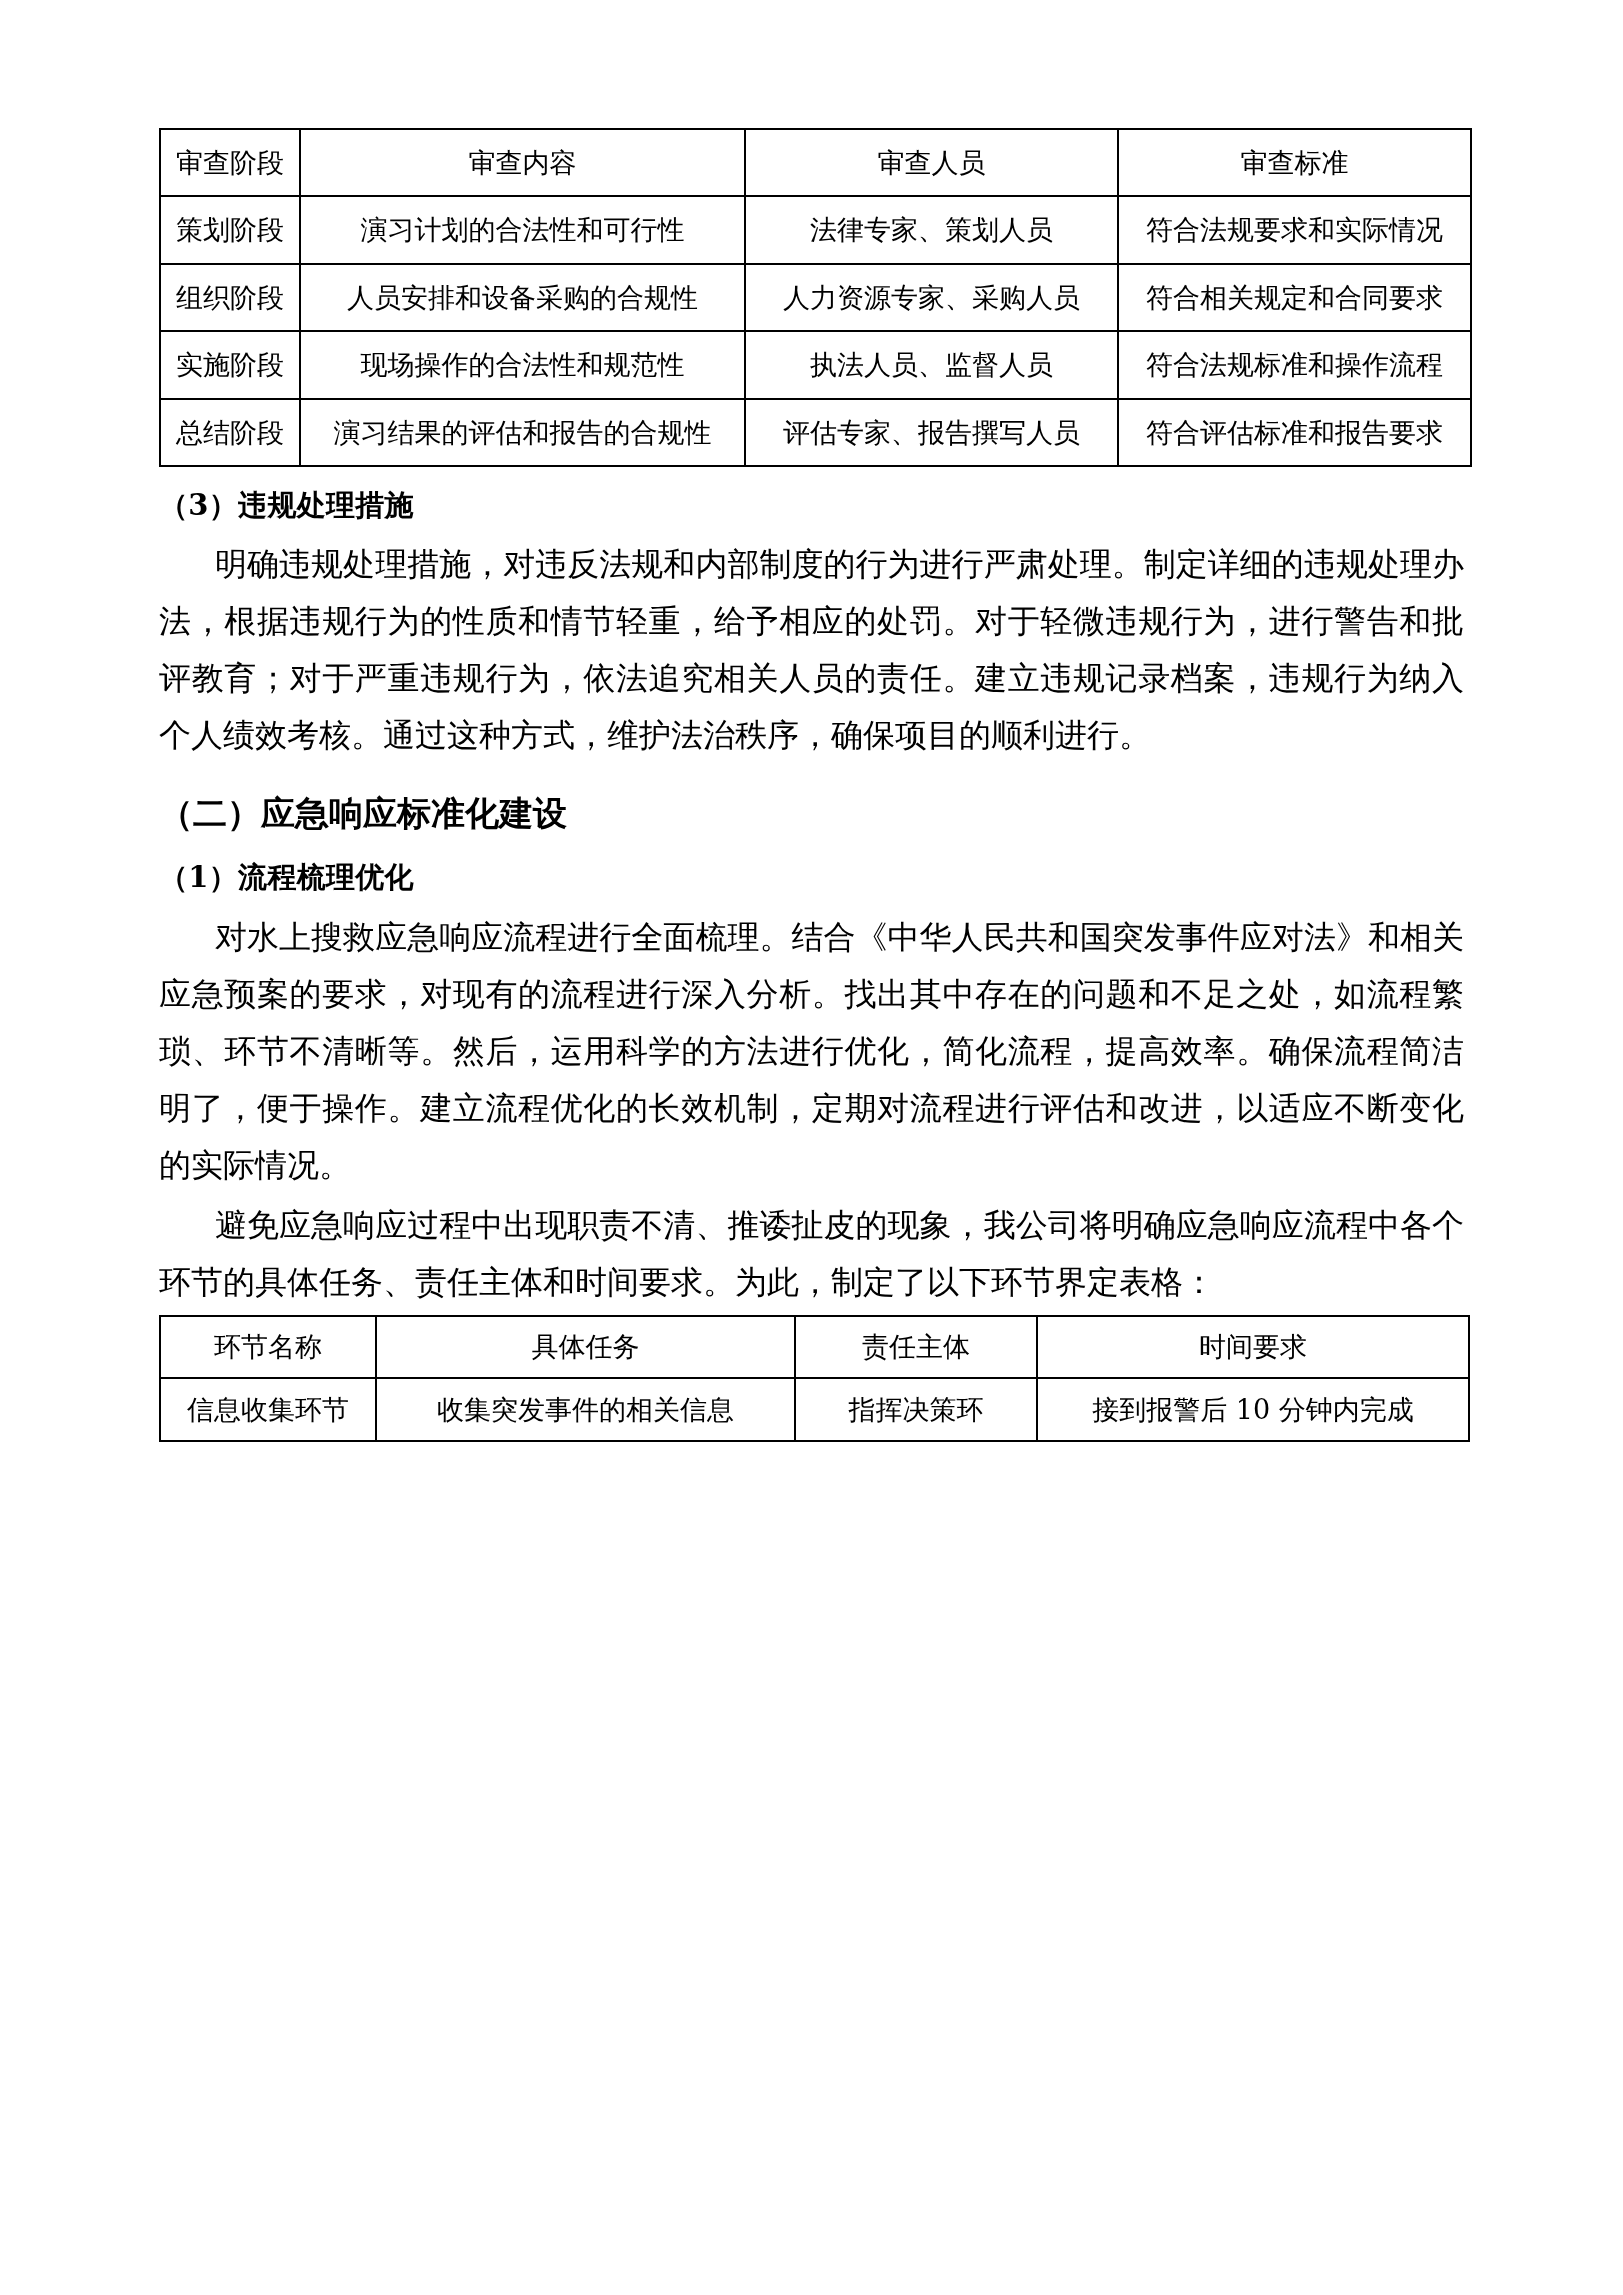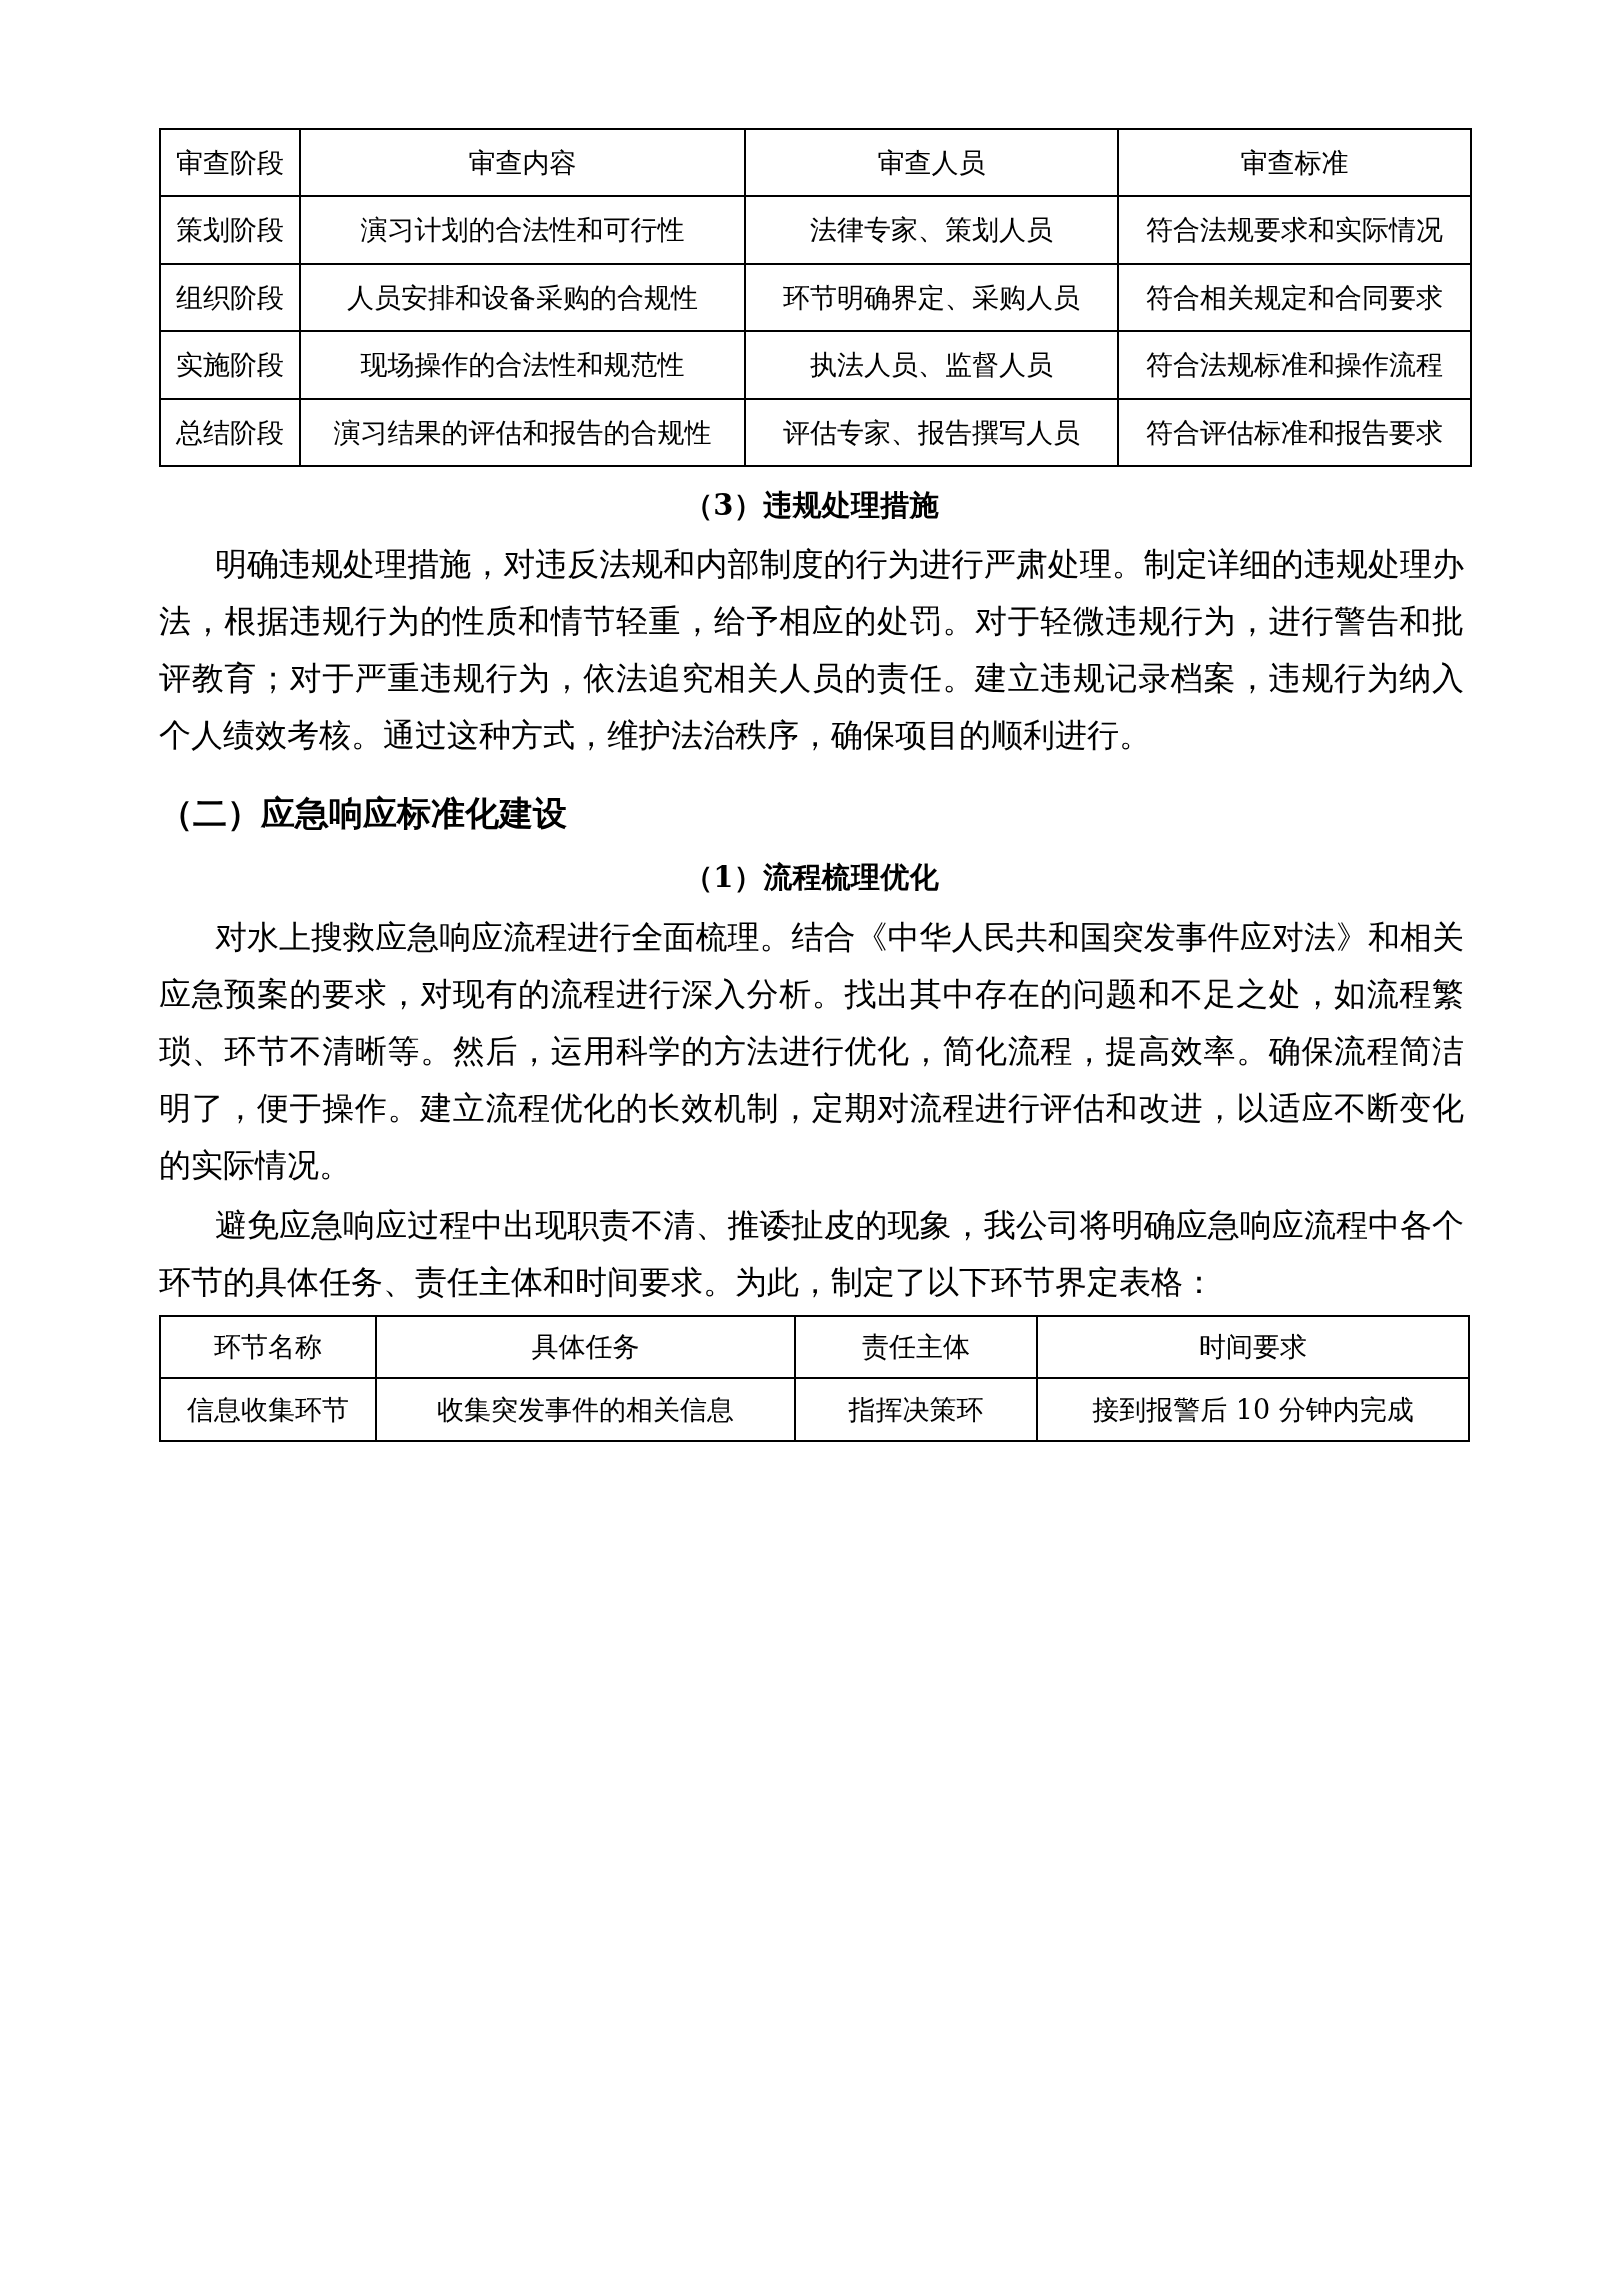--- a/index.html
+++ b/index.html
@@ -53,21 +53,20 @@
     padding: 9.2px 5.2px;
   }
 
   
   .h-bold {
     font-size: 29px;
     font-weight: bold;
     margin: 14.4px 0 7.9px 0;
     line-height: 1.6;
     letter-spacing: 0.3px;
-    text-align: center;
   }
   .h-section {
     font-size: 34px;
     font-weight: bold;
     margin: 22px 0 11.8px 0;
     line-height: 1.6;
   }
   .h-sub {
     font-size: 29px;
     font-weight: bold;
@@ -104,21 +103,21 @@
       </tr>
       <tr>
         <td>策划阶段</td>
         <td>演习计划的合法性和可行性</td>
         <td>法律专家、策划人员</td>
         <td>符合法规要求和实际情况</td>
       </tr>
       <tr>
         <td>组织阶段</td>
         <td>人员安排和设备采购的合规性</td>
-        <td>环节明确界定、采购人员</td>
+        <td>人力资源专家、采购人员</td>
         <td>符合相关规定和合同要求</td>
       </tr>
       <tr>
         <td>实施阶段</td>
         <td>现场操作的合法性和规范性</td>
         <td>执法人员、监督人员</td>
         <td>符合法规标准和操作流程</td>
       </tr>
       <tr>
         <td>总结阶段</td>

